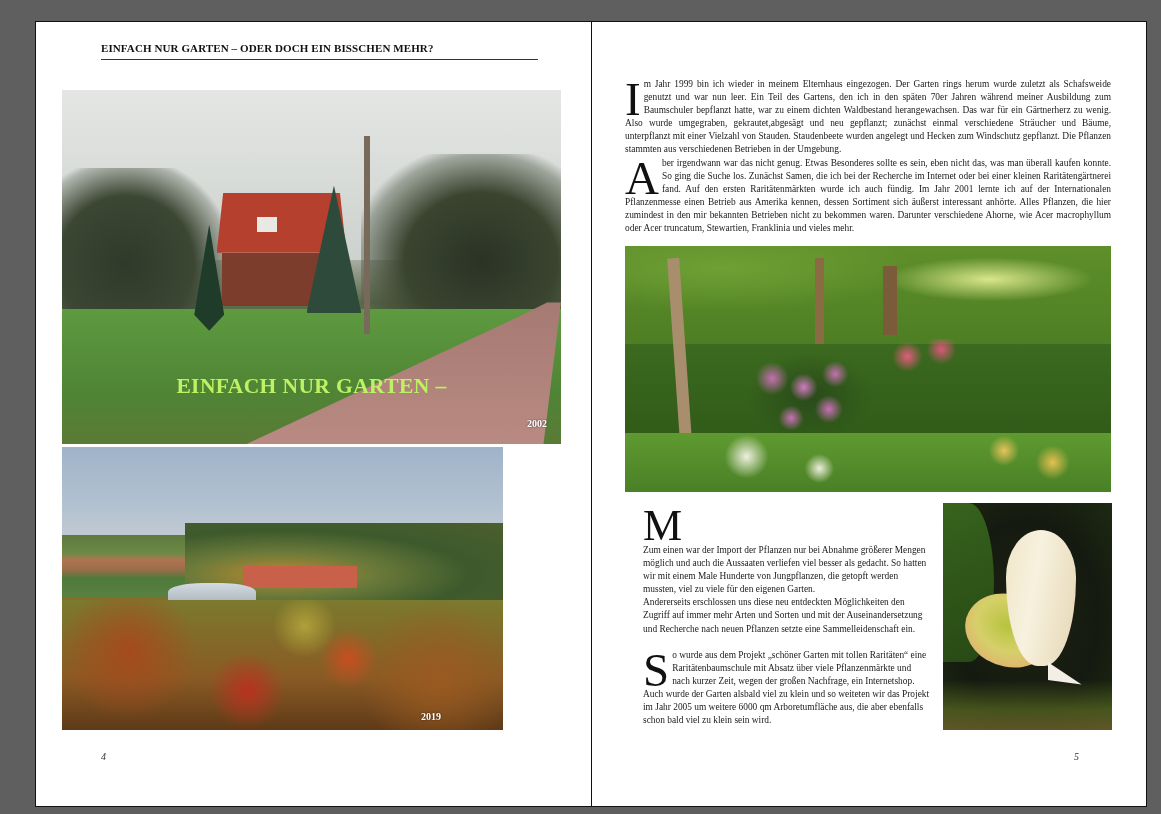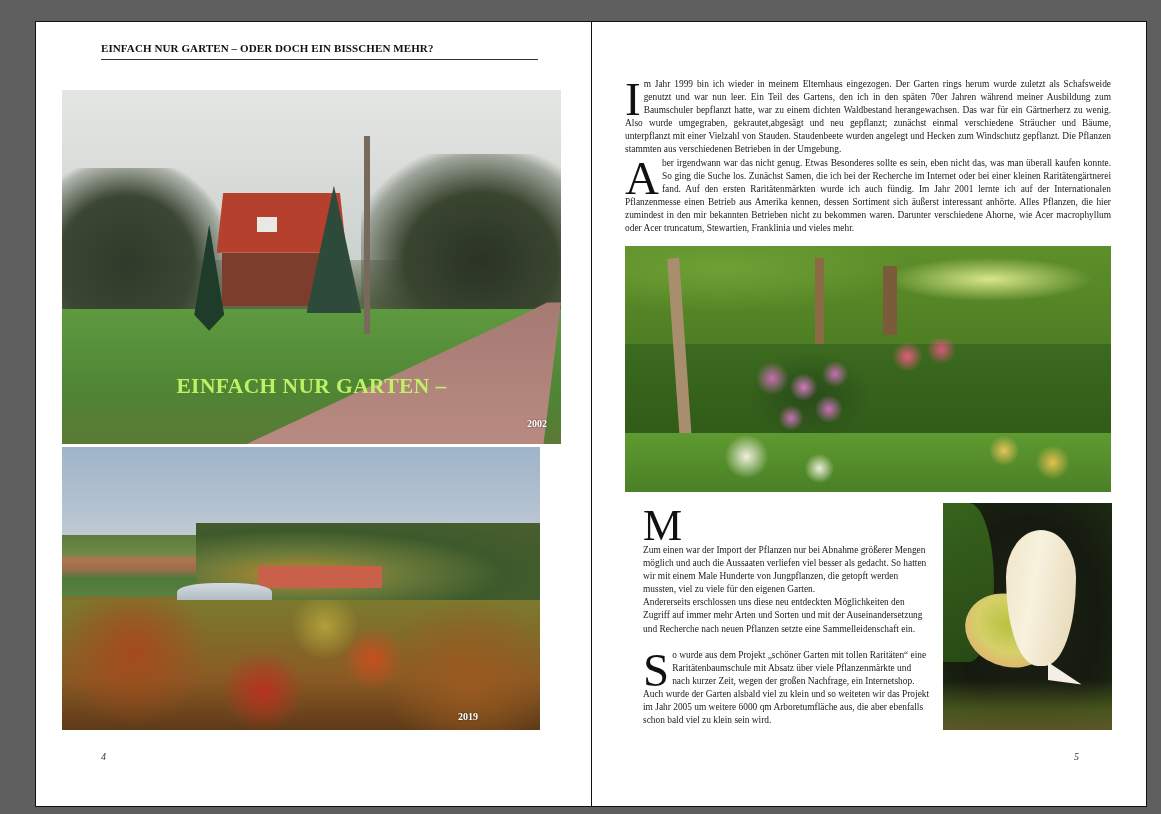--- a/index.html
+++ b/index.html
@@ -81,21 +81,20 @@
       color: #bef264;
       line-height: 26px;
     }
     .title-line1 { font-size: 21.5px; letter-spacing: 0.4px; }
     .title-line2 { font-size: 21.5px; }
 
     
     #photo-autumn {
       left: 62px; top: 447px; width: 441px; height: 283px;
       background: #8a6a2a;
-      padding-left: 37px;
     }
     #photo-autumn .sky { position:absolute; left:0; top:0; width:100%; height:33%; background: linear-gradient(180deg,#9fb3c9,#b5c3d1 70%,#c3cbd2); }
     #photo-autumn .fields { position:absolute; left:0; top:31%; width:40%; height:22%; background: linear-gradient(180deg,#5f7a3f,#6c8a46 30%,#b07450 40%,#9e6d4c 55%,#4d7a3a 70%,#5a8040); }
     #photo-autumn .treeline { position:absolute; left:28%; top:27%; width:72%; height:30%; background: radial-gradient(ellipse at 30% 60%, #b98a2f 0%, #6b7a3a 30%, #3d5a2c 60%, #4c5e2d 100%); }
     #photo-autumn .barn { position:absolute; left:41%; top:42%; width:26%; height:8%; background:#c8604a; }
     #photo-autumn .greenhouse { position:absolute; left:24%; top:48%; width:20%; height:8%; background: linear-gradient(180deg,#d3dbe2,#a9b3b9); border-radius: 40% 40% 0 0; }
     #photo-autumn .foliage { position:absolute; left:0; top:54%; width:100%; height:46%;
       background:
         radial-gradient(circle at 15% 40%, #a64a1c 0, transparent 18%),
         radial-gradient(circle at 42% 70%, #b8331f 0, transparent 14%),

